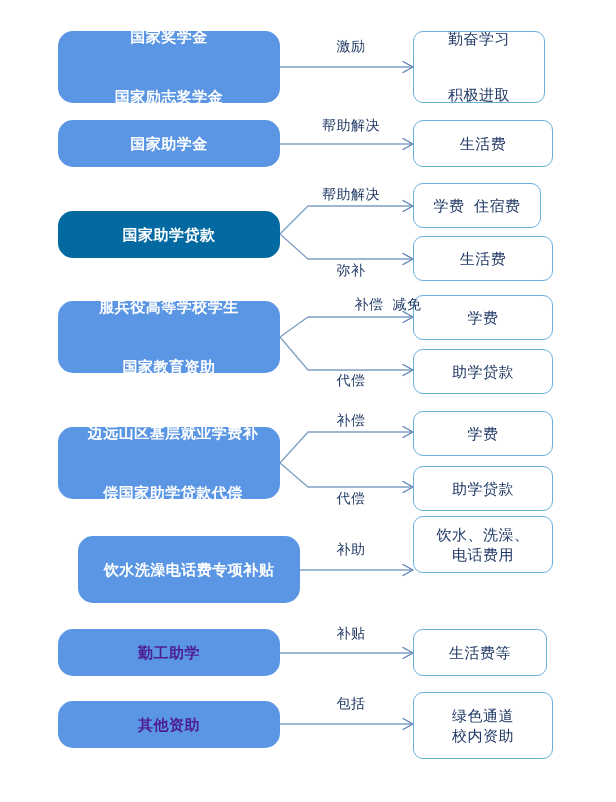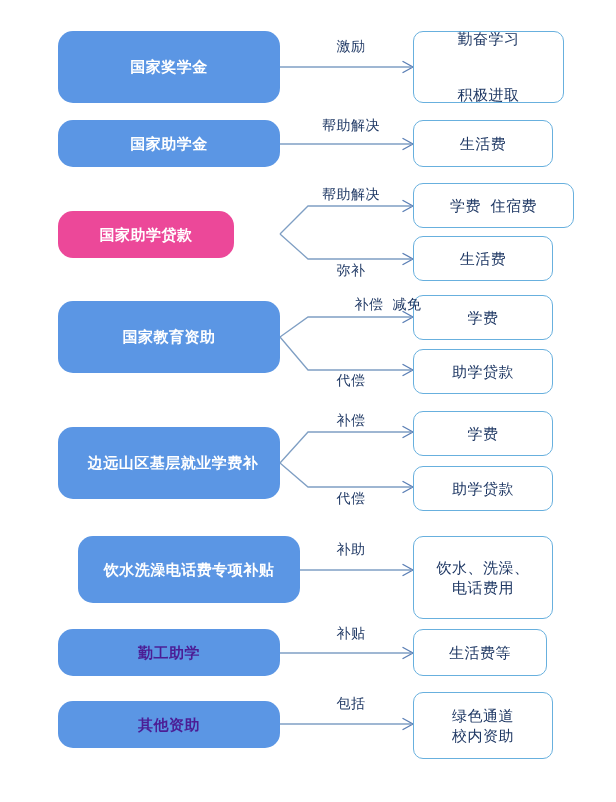--- a/index.html
+++ b/index.html
@@ -95,62 +95,65 @@
         <path d="M 403 564.5 L 413 570 L 403 575.5" fill="none" stroke="#5B7FB5" stroke-width="1.4" stroke-linecap="round" stroke-linejoin="round"></path>
         <path d="M 280 653 L 411 653" fill="none" stroke="#7F9FC4" stroke-width="1.3"></path>
         <path d="M 403 647.5 L 413 653 L 403 658.5" fill="none" stroke="#5B7FB5" stroke-width="1.4" stroke-linecap="round" stroke-linejoin="round"></path>
         <path d="M 280 724 L 411 724" fill="none" stroke="#7F9FC4" stroke-width="1.3"></path>
         <path d="M 403 718.5 L 413 724 L 403 729.5" fill="none" stroke="#5B7FB5" stroke-width="1.4" stroke-linecap="round" stroke-linejoin="round"></path>
       </g>
   </svg>
   <div id="node-layer">
       <div class="node src" style="left: 58px; top: 31px; width: 222px; height: 72px; background: rgb(91, 150, 228); color: rgb(255, 255, 255);">
         <span class="line">国家奖学金</span>
+        <span class="line">国家励志奖学金</span>
       </div>
-      <div class="node tgt" style="left: 413px; top: 31px; width: 151px; height: 72px; background: rgb(255, 255, 255); border-color: rgb(104, 176, 222); color: rgb(31, 56, 100); gap: 36px;">
+      <div class="node tgt" style="left: 413px; top: 31px; width: 132px; height: 72px; background: rgb(255, 255, 255); border-color: rgb(104, 176, 222); color: rgb(31, 56, 100); gap: 36px;">
         <span class="line">勤奋学习</span>
         <span class="line">积极进取</span>
       </div>
       <div class="node src" style="left: 58px; top: 120px; width: 222px; height: 47px; background: rgb(91, 150, 228); color: rgb(255, 255, 255);">
         <span class="line">国家助学金</span>
       </div>
       <div class="node tgt" style="left: 413px; top: 120px; width: 140px; height: 47px; background: rgb(255, 255, 255); border-color: rgb(104, 176, 222); color: rgb(31, 56, 100);">
         <span class="line">生活费</span>
       </div>
-      <div class="node src" style="left: 58px; top: 211px; width: 176px; height: 47px; background: #ec4899; color: rgb(255, 255, 255);">
+      <div class="node src" style="left: 58px; top: 211px; width: 222px; height: 47px; background: #0369a1; color: rgb(255, 255, 255);">
         <span class="line">国家助学贷款</span>
       </div>
-      <div class="node tgt" style="left: 413px; top: 183px; width: 161px; height: 45px; background: rgb(255, 255, 255); border-color: rgb(104, 176, 222); color: rgb(31, 56, 100);">
+      <div class="node tgt" style="left: 413px; top: 183px; width: 128px; height: 45px; background: rgb(255, 255, 255); border-color: rgb(104, 176, 222); color: rgb(31, 56, 100);">
         <span class="line">学费  住宿费</span>
       </div>
       <div class="node tgt" style="left: 413px; top: 236px; width: 140px; height: 45px; background: rgb(255, 255, 255); border-color: rgb(104, 176, 222); color: rgb(31, 56, 100);">
         <span class="line">生活费</span>
       </div>
       <div class="node src" style="left: 58px; top: 301px; width: 222px; height: 72px; background: rgb(91, 150, 228); color: rgb(255, 255, 255);">
+        <span class="line">服兵役高等学校学生</span>
         <span class="line">国家教育资助</span>
       </div>
       <div class="node tgt" style="left: 413px; top: 295px; width: 140px; height: 45px; background: rgb(255, 255, 255); border-color: rgb(104, 176, 222); color: rgb(31, 56, 100);">
         <span class="line">学费</span>
       </div>
       <div class="node tgt" style="left: 413px; top: 349px; width: 140px; height: 45px; background: rgb(255, 255, 255); border-color: rgb(104, 176, 222); color: rgb(31, 56, 100);">
         <span class="line">助学贷款</span>
       </div>
       <div class="node src" style="left: 58px; top: 427px; width: 222px; height: 72px; background: rgb(91, 150, 228); color: rgb(255, 255, 255); padding-left: 8px;">
         <span class="line">边远山区基层就业学费补</span>
+        <span class="line">偿国家助学贷款代偿</span>
       </div>
       <div class="node tgt" style="left: 413px; top: 411px; width: 140px; height: 45px; background: rgb(255, 255, 255); border-color: rgb(104, 176, 222); color: rgb(31, 56, 100);">
         <span class="line">学费</span>
       </div>
       <div class="node tgt" style="left: 413px; top: 466px; width: 140px; height: 45px; background: rgb(255, 255, 255); border-color: rgb(104, 176, 222); color: rgb(31, 56, 100);">
         <span class="line">助学贷款</span>
       </div>
       <div class="node src" style="left: 58px; top: 536px; width: 222px; height: 67px; background: rgb(91, 150, 228); color: rgb(255, 255, 255); margin-left: 20px;">
         <span class="line">饮水洗澡电话费专项补贴</span>
       </div>
-      <div class="node tgt" style="left: 413px; top: 536px; width: 140px; height: 83px; background: rgb(255, 255, 255); border-color: rgb(104, 176, 222); color: rgb(31, 56, 100);">
+      <div class="node tgt" style="left: 413px; top: 516px; width: 140px; height: 57px; background: rgb(255, 255, 255); border-color: rgb(104, 176, 222); color: rgb(31, 56, 100);">
         <span class="line">饮水、洗澡、</span>
         <span class="line">电话费用</span>
       </div>
       <div class="node src" style="left: 58px; top: 629px; width: 222px; height: 47px; background: rgb(91, 150, 228); color: #4c1d95;">
         <span class="line">勤工助学</span>
       </div>
       <div class="node tgt" style="left: 413px; top: 629px; width: 134px; height: 47px; background: rgb(255, 255, 255); border-color: rgb(104, 176, 222); color: rgb(31, 56, 100);">
         <span class="line">生活费等</span>
       </div>
       <div class="node src" style="left: 58px; top: 701px; width: 222px; height: 47px; background: rgb(91, 150, 228); color: #4c1d95;">

